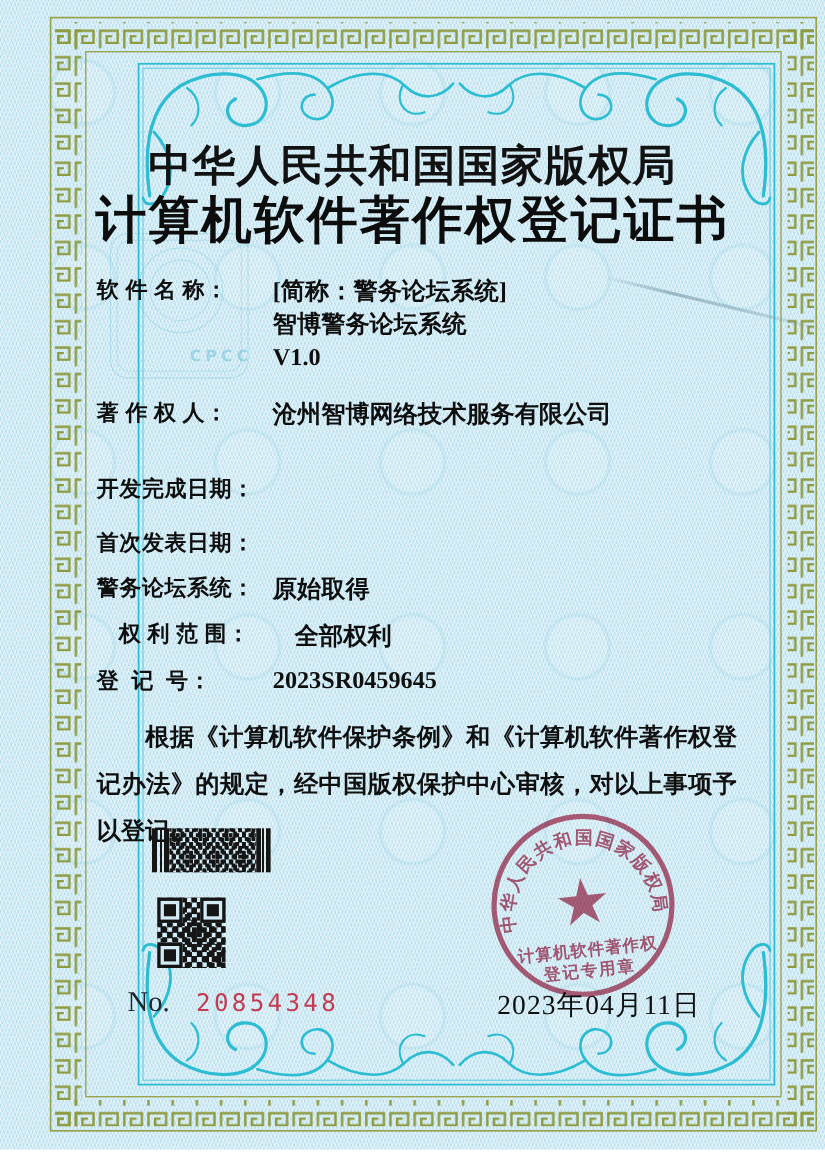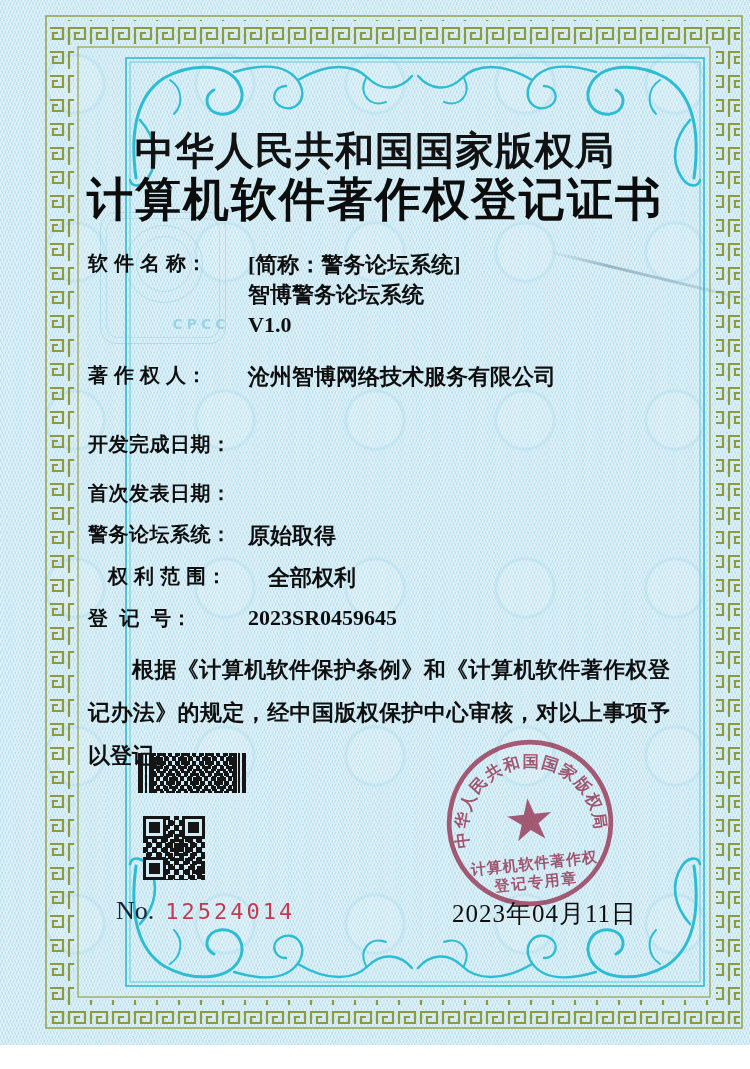--- a/index.html
+++ b/index.html
@@ -58,21 +58,21 @@
     repeating-conic-gradient(transparent 0 25%, #151515 0 50%) 2px 3px/8px 10px;}
   .bc-stop{width:13px;background:repeating-linear-gradient(90deg,#151515 0 4px,transparent 4px 5px,#151515 5px 7px,transparent 7px 9px);}
   .qr{position:absolute;left:143px;top:816px;width:62px;height:64px;
     background:
       repeating-conic-gradient(#151515 0 25%, transparent 0 50%) 0 0/9px 9px,
       repeating-conic-gradient(transparent 0 25%, #151515 0 50%) 3px 4px/11px 11px;}
   .qr .fp{position:absolute;width:17px;height:17px;border:3px solid #151515;background:#d2ebf4;}
   .qr .fp::after{content:"";position:absolute;inset:3px;background:#151515;}
   .fp-tl{left:0;top:0;} .fp-tr{right:0;top:0;} .fp-bl{left:0;bottom:0;}
   
-  .serial{position:absolute;left:116px;top:896px;display:flex;align-items:baseline;gap:11px;}
+  .serial{position:absolute;left:116px;top:896px;display:flex;align-items:baseline;gap:24px;}
   .serial .pfx{font-size:26px;color:#1c2430;}
   .serial .num{font-size:22px;color:#c23b50;font-family:"DejaVu Sans Mono",monospace;letter-spacing:3px;}
   .issue-date{position:absolute;left:452px;top:897px;font-size:25px;font-weight:normal;color:#0f0f0f;letter-spacing:1px;}
   
   .stamp{position:absolute;left:444px;top:737px;width:172px;height:172px;
     transform:rotate(-6deg);mix-blend-mode:multiply;opacity:.92;}
   .stamp text{font-family:"Liberation Serif","DejaVu Serif",serif;font-weight:bold;fill:#bd4e69;}
 </style>
 </head>
 <body>
@@ -163,21 +163,21 @@
   </div>
 
   <div class="qr">
     <div class="fp fp-tl"></div>
     <div class="fp fp-tr"></div>
     <div class="fp fp-bl"></div>
   </div>
 
   <div class="serial">
     <span class="pfx">No.</span>
-    <span class="num">12524014</span>
+    <span class="num">20854348</span>
   </div>
 
   <div class="issue-date">2023年04月11日</div>
 
   <svg class="stamp" viewBox="0 0 200 200">
     <circle cx="100" cy="100" r="94" fill="none" stroke="#c0536d" stroke-width="5.5"></circle>
     <path id="sealArc" d="M28,126 A74,74 0 1 1 172,126" fill="none"></path>
     <text font-size="19" letter-spacing="2">
       <textPath href="#sealArc" startOffset="2%">中华人民共和国国家版权局</textPath>
     </text>

